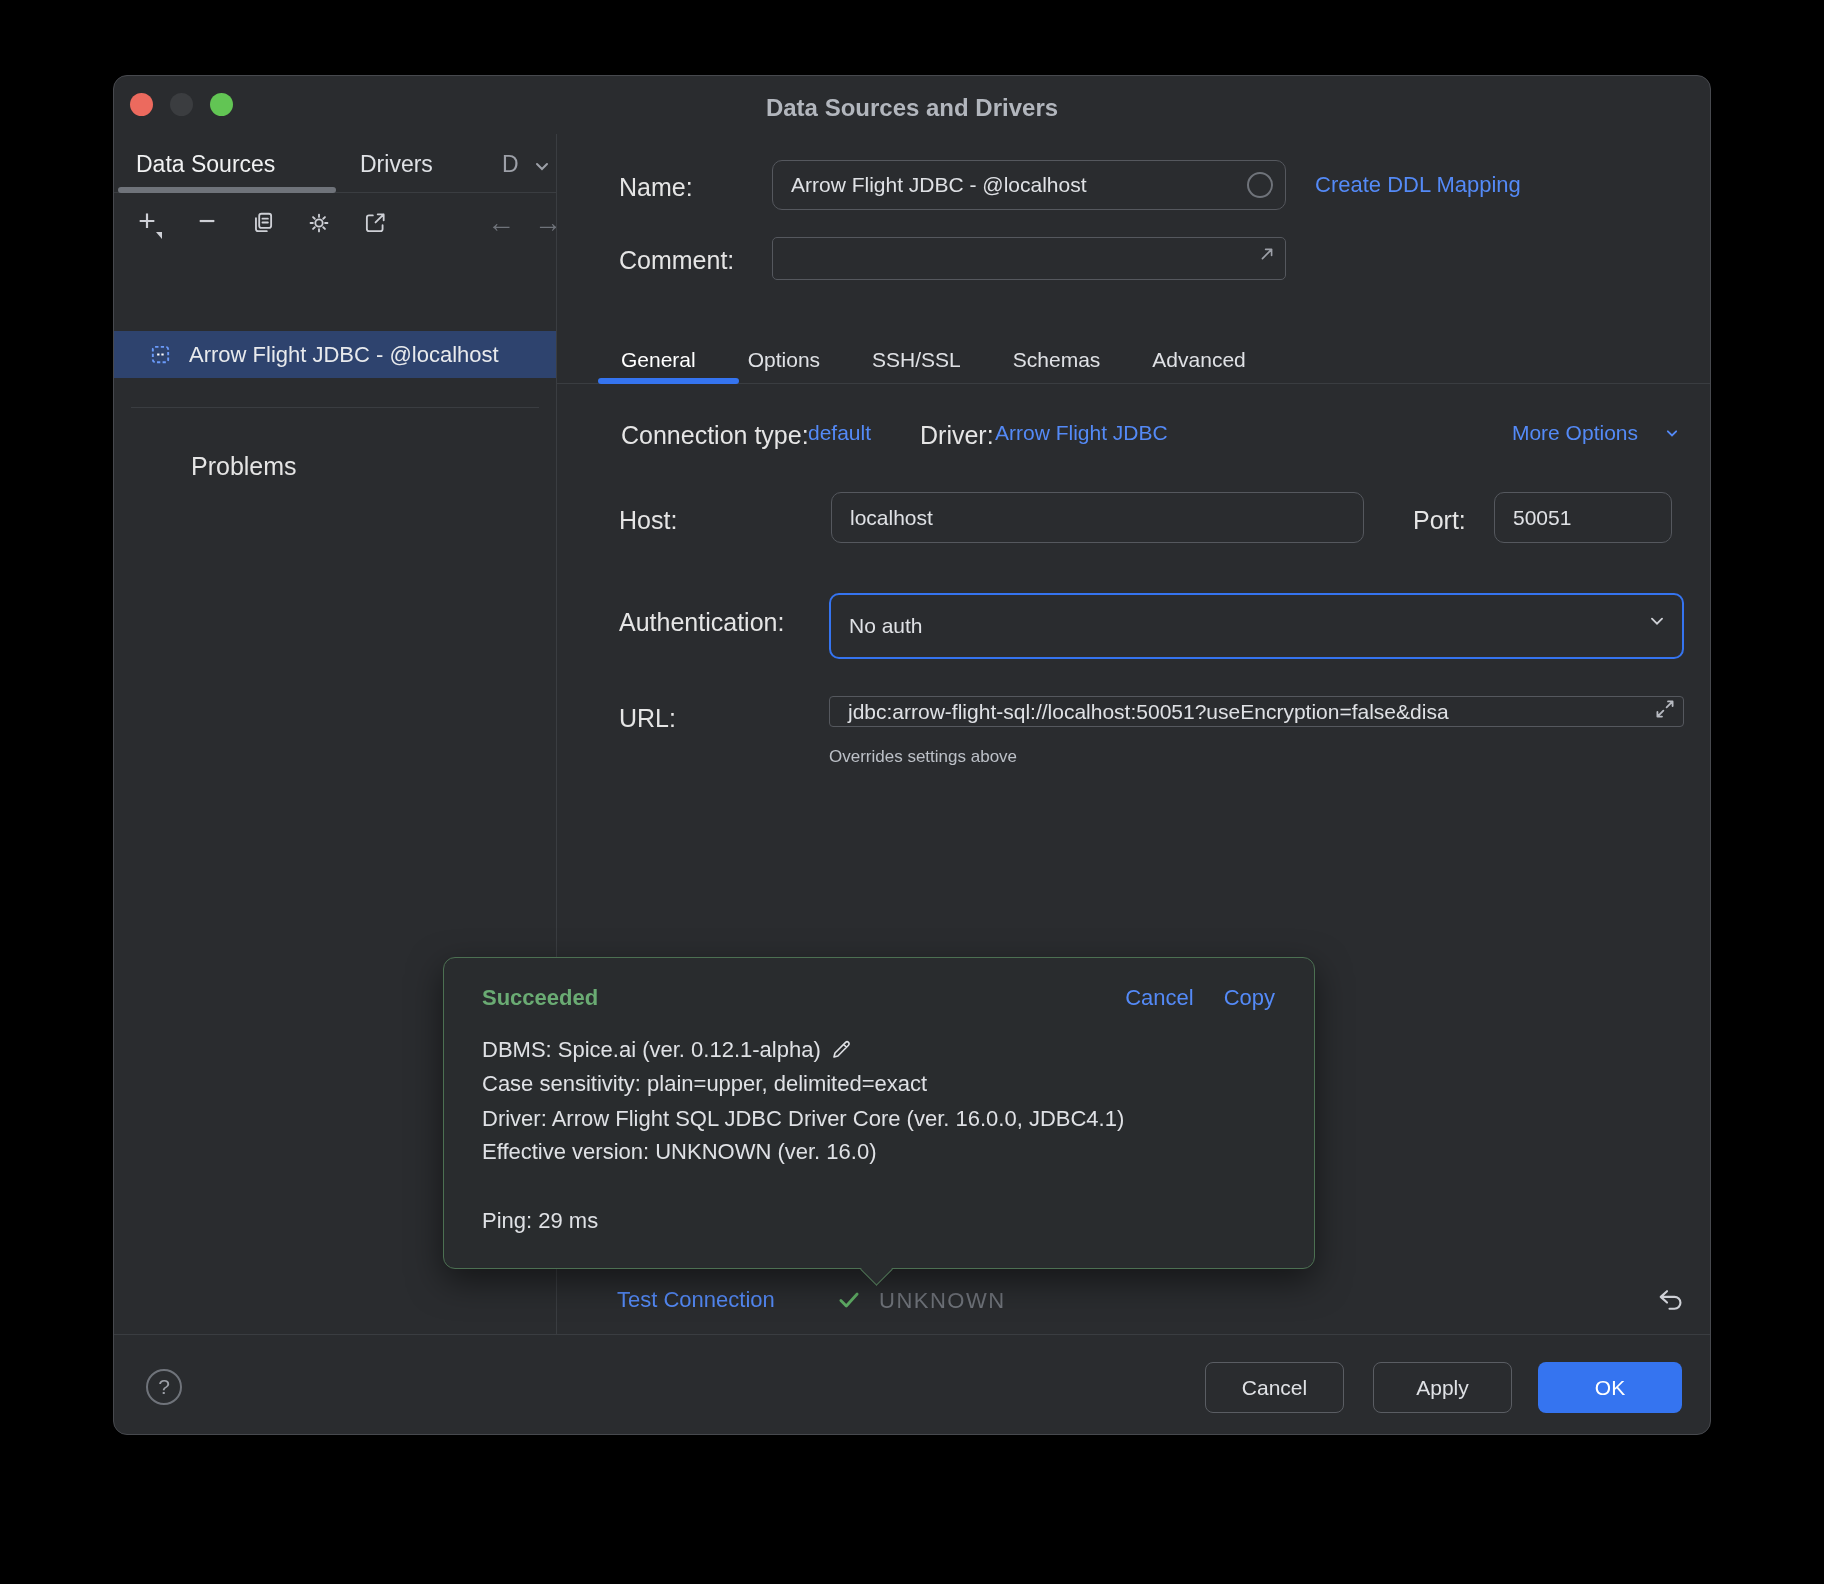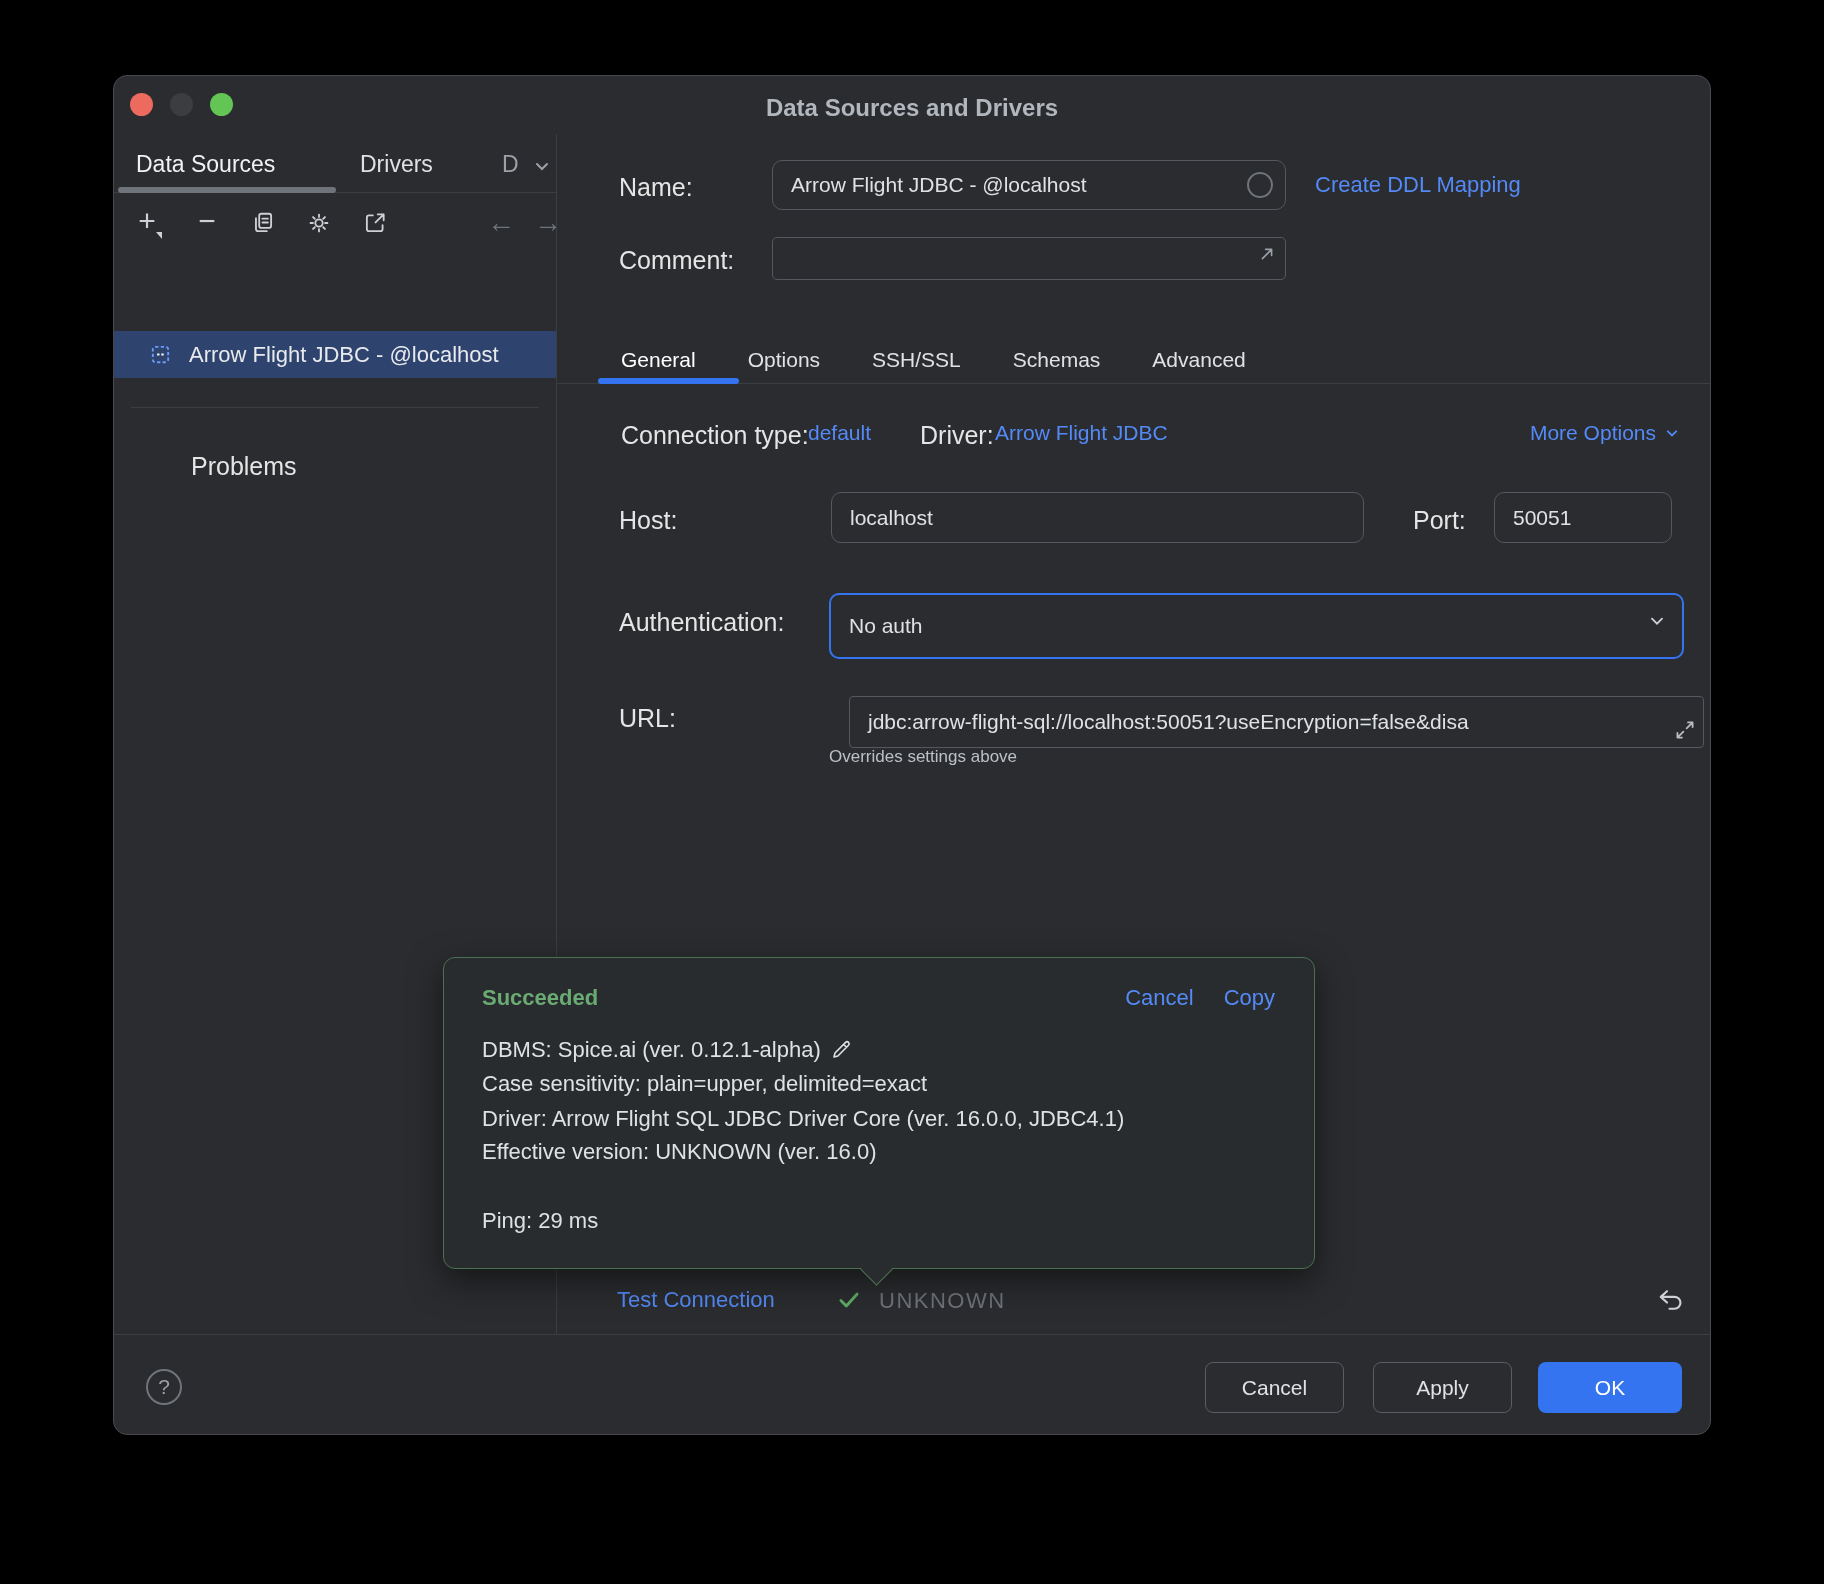--- a/index.html
+++ b/index.html
@@ -119,21 +119,21 @@
     <div class="maintab">Schemas</div>
     <div class="maintab">Advanced</div>
   </div>
   <div class="abs divider" style="left:443px;top:307px;width:1155px;height:1px;"></div>
   <div class="abs" style="left:484px;top:302px;width:141px;height:6px;border-radius:3px;background:#3574F0;"></div>
 
   <div class="abs lbl" style="left:507px;top:345px;">Connection type:</div>
   <div class="abs link" style="left:694px;top:345px;">default</div>
   <div class="abs lbl" style="left:806px;top:345px;">Driver:</div>
   <div class="abs link" style="left:881px;top:345px;">Arrow Flight JDBC</div>
-  <div class="abs" style="right:28px;top:345px;display:flex;align-items:center;gap:6px;">
+  <div class="abs" style="right:28px;top:345px;display:flex;align-items:center;gap:24px;">
     <span class="link">More Options</span>
     <svg width="20" height="20" viewBox="0 0 24 24" fill="none" stroke="#548AF7" stroke-width="2.2" stroke-linecap="round">
         <path d="M7 10l5 5 5-5"></path>
       </svg>
   </div>
 
   <div class="abs lbl" style="left:505px;top:430px;">Host:</div>
   <div class="abs field" style="left:717px;top:416px;width:533px;height:51px;">
     <span>localhost</span>
   </div>
@@ -146,21 +146,21 @@
   <div class="abs field" style="left:715px;top:517px;width:855px;height:66px;border:2px solid #3574F0;">
     <span>No auth</span>
     <div class="abs" style="right:14px;top:15px;">
       <svg width="22" height="22" viewBox="0 0 24 24" fill="none" stroke="#CED0D6" stroke-width="2" stroke-linecap="round">
           <path d="M6.5 9.5l5.5 5.5 5.5-5.5"></path>
         </svg>
     </div>
   </div>
 
   <div class="abs lbl" style="left:505px;top:628px;">URL:</div>
-  <div class="abs field" style="left:715px;top:620px;width:855px;height:52px;border-radius:4px;padding-right:48px;overflow:hidden;margin-left:20px;">
+  <div class="abs field" style="left:715px;top:620px;width:855px;height:31px;border-radius:4px;padding-right:48px;overflow:hidden;">
     <span style="white-space:nowrap;">jdbc:arrow-flight-sql://localhost:50051?useEncryption=false&amp;disa</span>
     <div class="abs" style="right:5px;bottom:4px;">
       <svg width="26" height="26" viewBox="0 0 24 24" fill="none" stroke="#B7BAC1" stroke-width="1.7" stroke-linecap="round" stroke-linejoin="round">
         <path d="M13.5 10.5 19 5 M14.8 5H19v4.2 M10.5 13.5 5 19 M5 14.8V19h4.2"></path>
       </svg>
     </div>
   </div>
   <div class="abs" style="left:715px;top:671px;font-size:17px;color:#BCC0C7;">Overrides settings above</div>
 
   <div id="popup">

